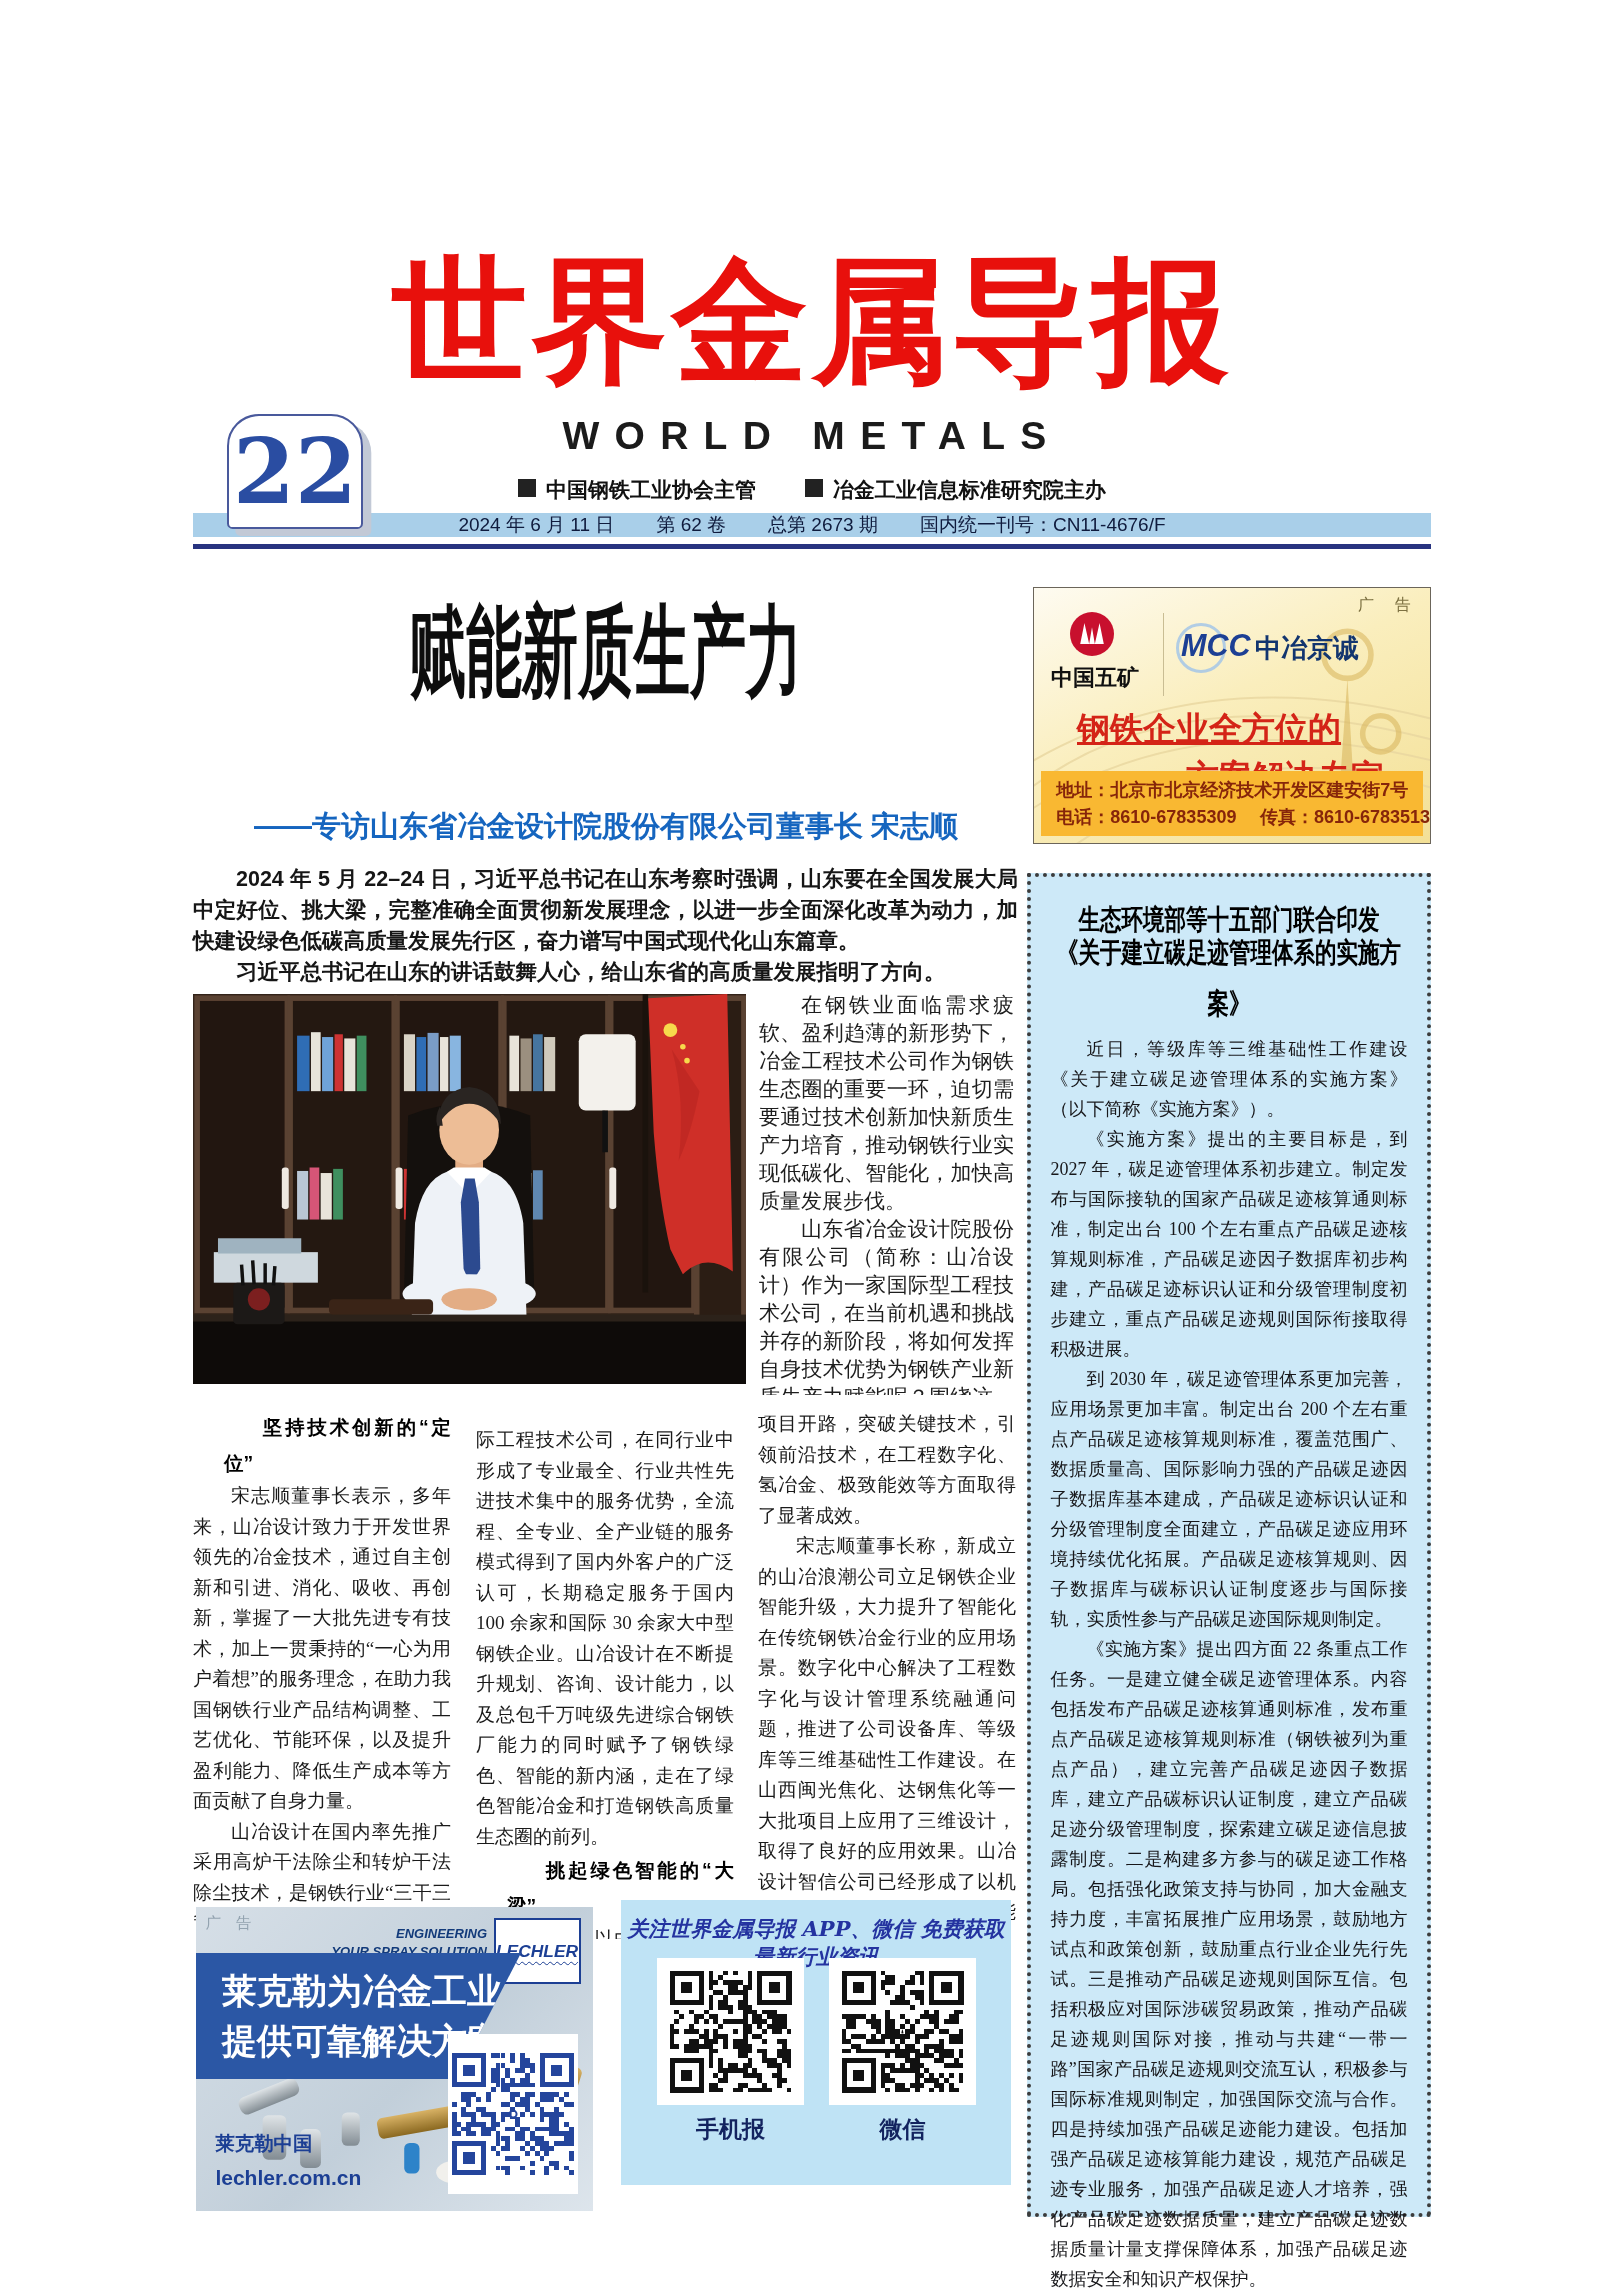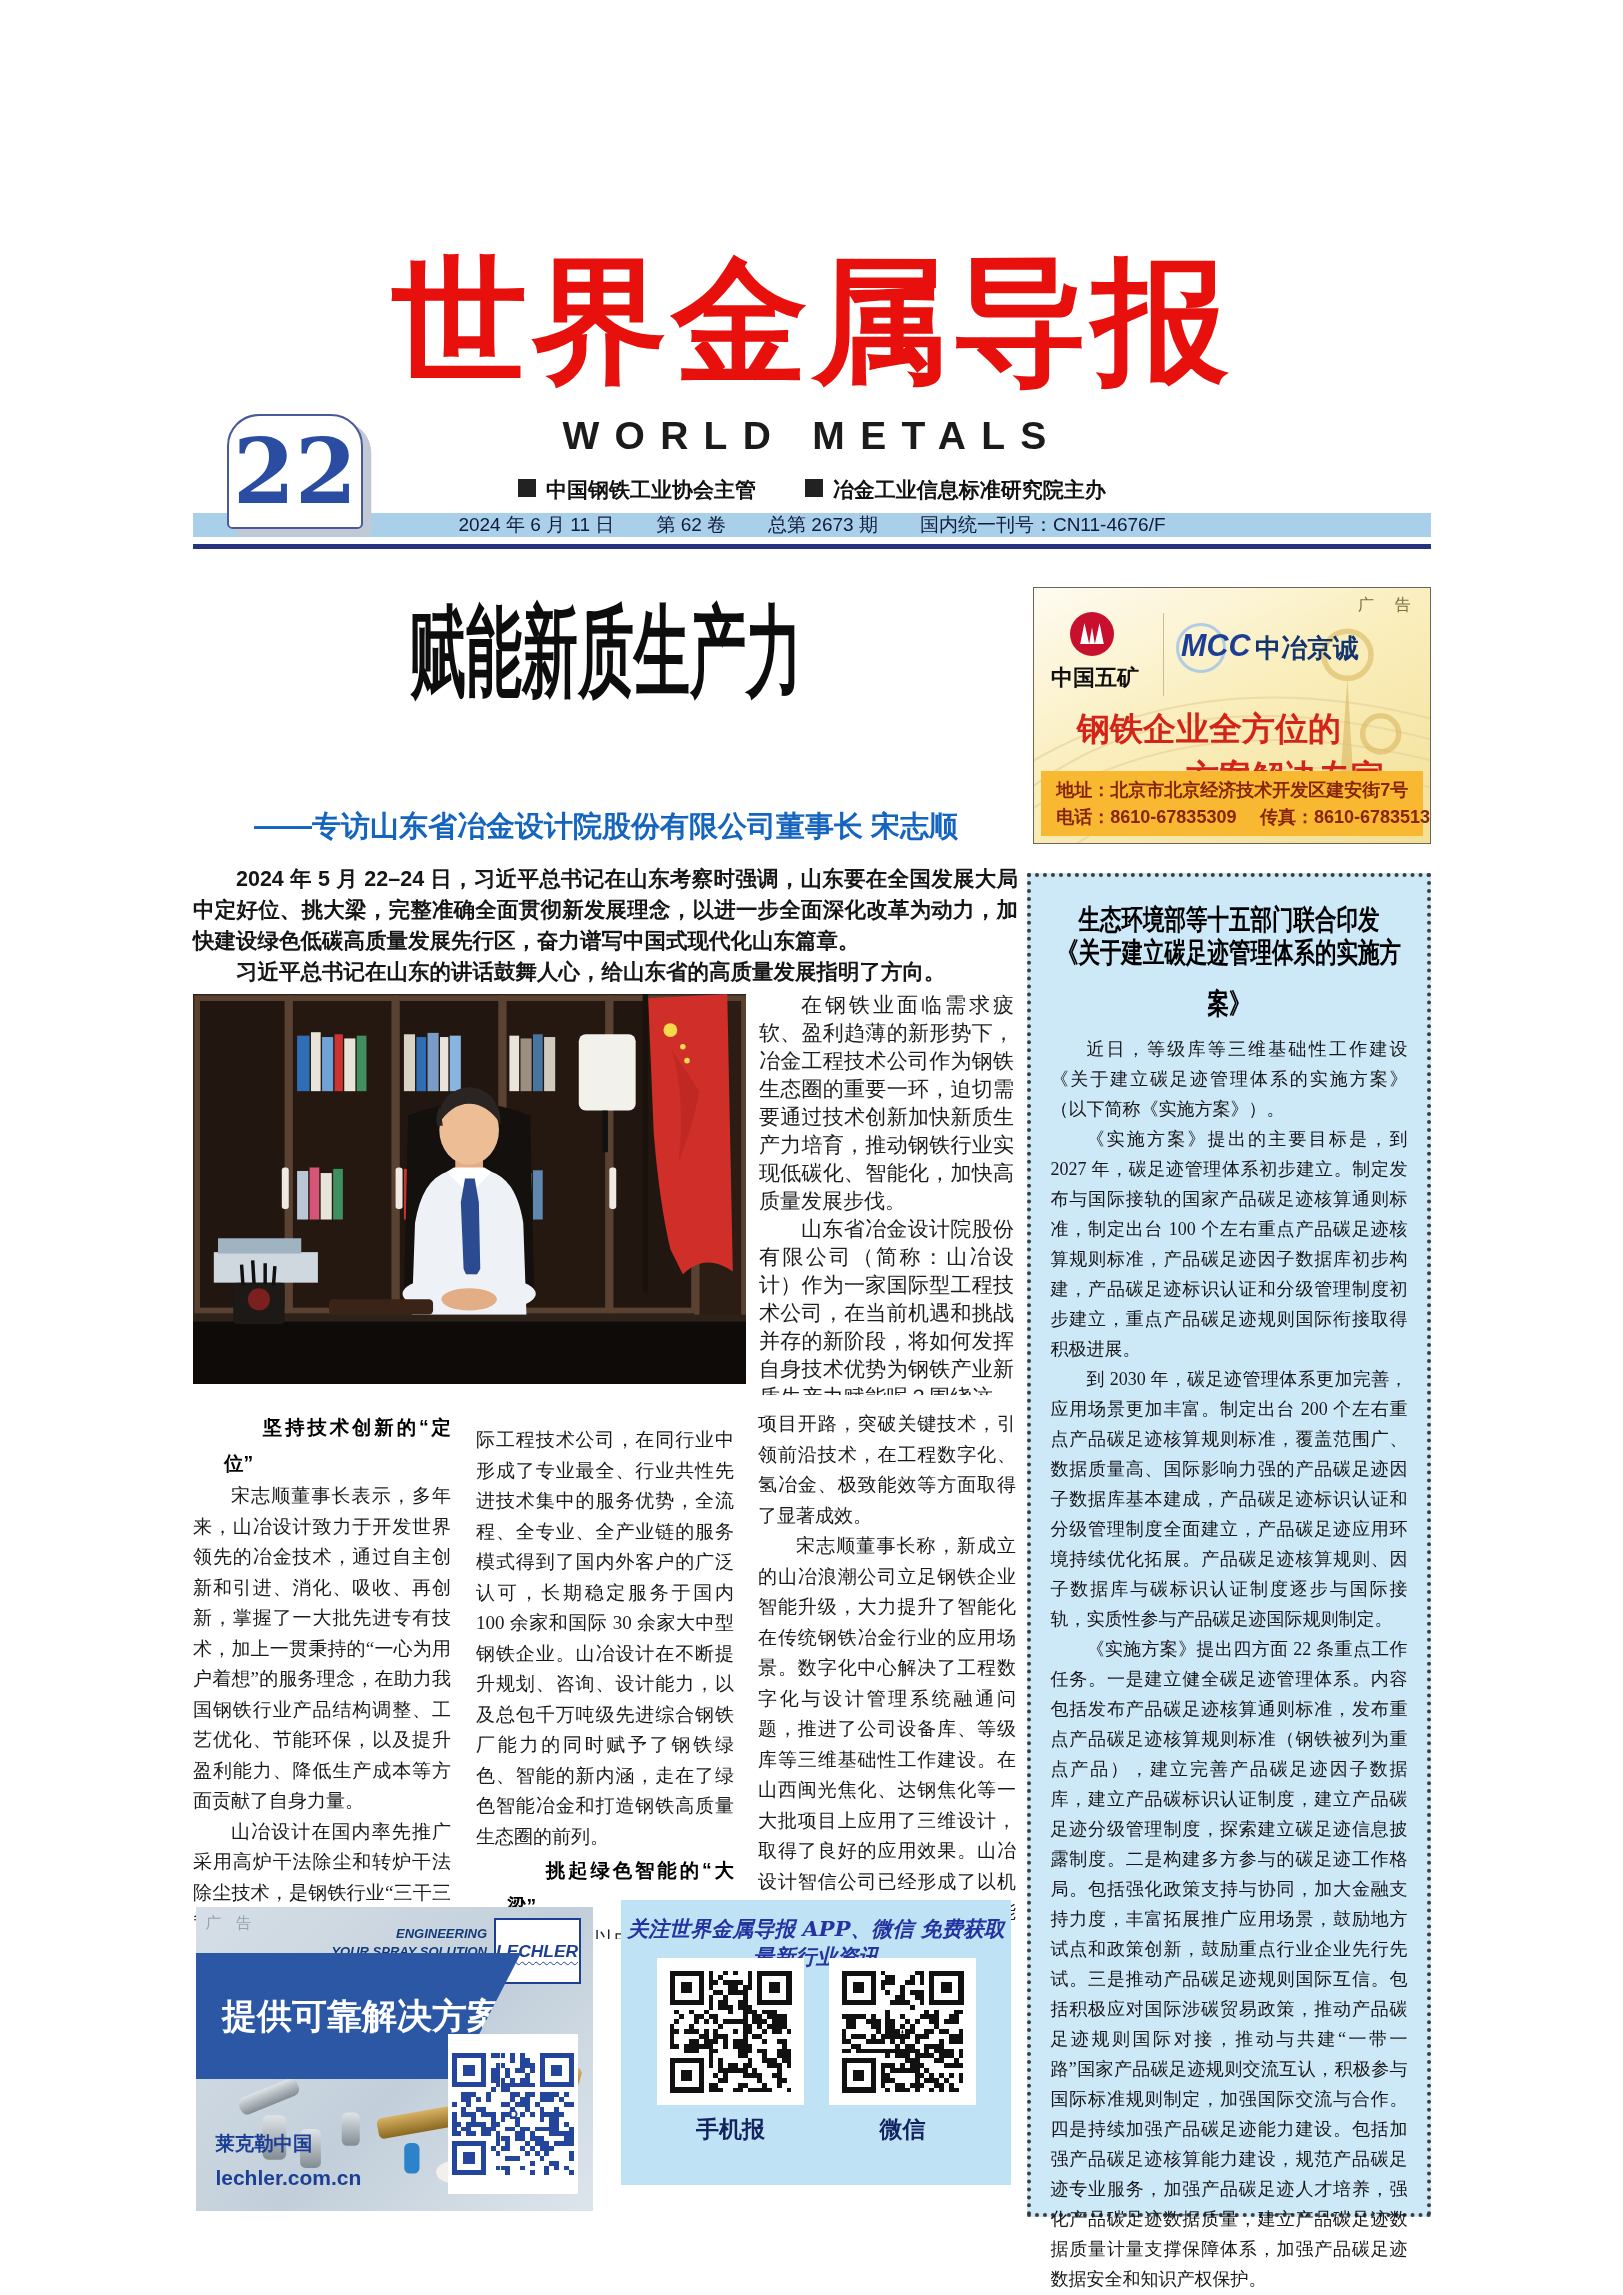--- a/index.html
+++ b/index.html
@@ -68,21 +68,21 @@
   .wk-name{position:absolute;left:12.5px;top:75px;width:97px;text-align:center;
        font-family:"Liberation Sans",sans-serif;font-weight:bold;font-size:22px;color:#101010;}
   .ad1-div{position:absolute;left:129px;top:25px;width:1.4px;height:83px;background:#c9bd93;}
   .mcc{position:absolute;left:147px;top:40px;font-family:"Liberation Sans",sans-serif;
        font-weight:bold;font-style:italic;font-size:30.5px;color:#1c3f94;}
   .mcc-globe{position:absolute;left:142px;top:35px;width:44px;height:44px;border-radius:50%;
        border:3.5px solid #9fc3e8;opacity:.8;}
   .mcc-name{position:absolute;left:221px;top:43px;font-family:"Liberation Sans",sans-serif;
        font-weight:bold;font-size:26px;color:#12356f;}
   .sl1{position:absolute;left:43px;top:119px;font-family:"Liberation Sans",sans-serif;
-       font-weight:bold;font-size:33px;color:#d42417;}
+       font-weight:bold;font-size:33px;color:#d42417;text-decoration:underline;}
   .sl2{position:absolute;right:46px;top:167px;font-family:"Liberation Sans",sans-serif;
        font-weight:bold;font-size:33px;color:#d42417;}
   .ad1-bar{position:absolute;left:7px;right:7px;bottom:7px;height:65px;background:#f9b832;
        display:flex;flex-direction:column;justify-content:center;gap:2.8px;padding:0 15.3px;box-sizing:border-box;
        font-family:"Liberation Sans",sans-serif;font-weight:bold;font-size:18px;color:#86250a;}
   .ad1-bar .row{display:flex;gap:23.6px;white-space:nowrap;}
 
   
   .policy{left:1027px;top:873px;width:404px;height:1344px;box-sizing:border-box;
        background:#cde9f8;border:4.9px dotted #3c3c3c;padding:25px 19.4px 14px 19.4px;}
@@ -363,20 +363,21 @@
           <line x1="434" y1="360" x2="434" y2="382"></line>
         </g>
     </svg>
     <div class="lech-label">广 告</div>
     <div class="lech-eng">
       <div>ENGINEERING</div>
         <div>YOUR SPRAY SOLUTION</div>
     </div>
     <div class="lech-logo">LECHLER</div>
     <div class="lech-banner">
+      <div>莱克勒为冶金工业</div>
       <div>提供可靠解决方案</div>
     </div>
     <div class="lech-cn">莱克勒中国</div>
     <div class="lech-url">lechler.com.cn</div>
     <div class="lech-qrbox">
       <div class="qr" style="--qc:#24459c">
         <b class="f tl"></b>
           <b class="f tr"></b>
           <b class="f bl"></b>
         <i class="qr-logo" style="background:#fff;color:#24459c;border-color:#24459c;font-size:11px;">L</i>

